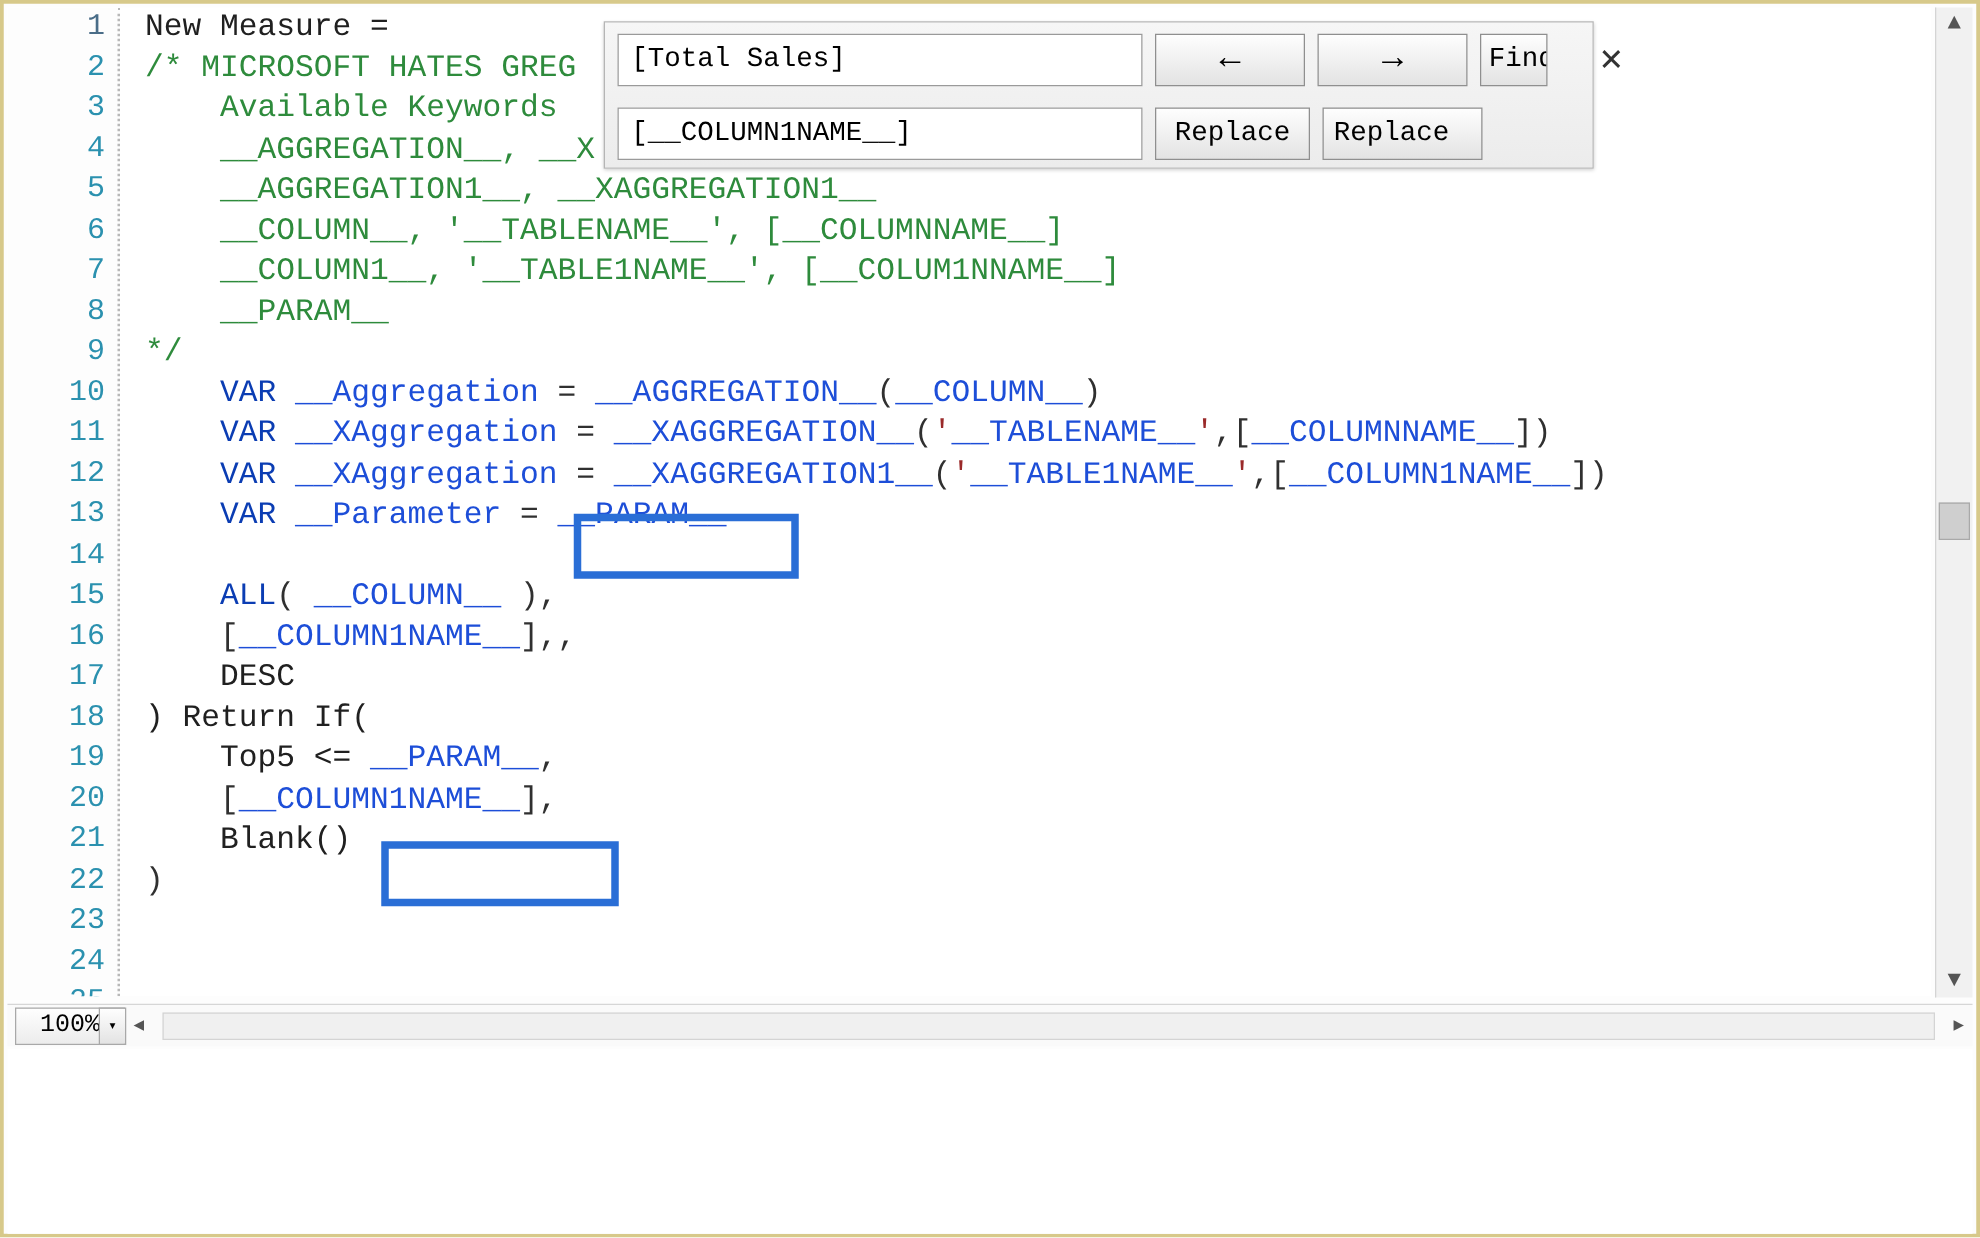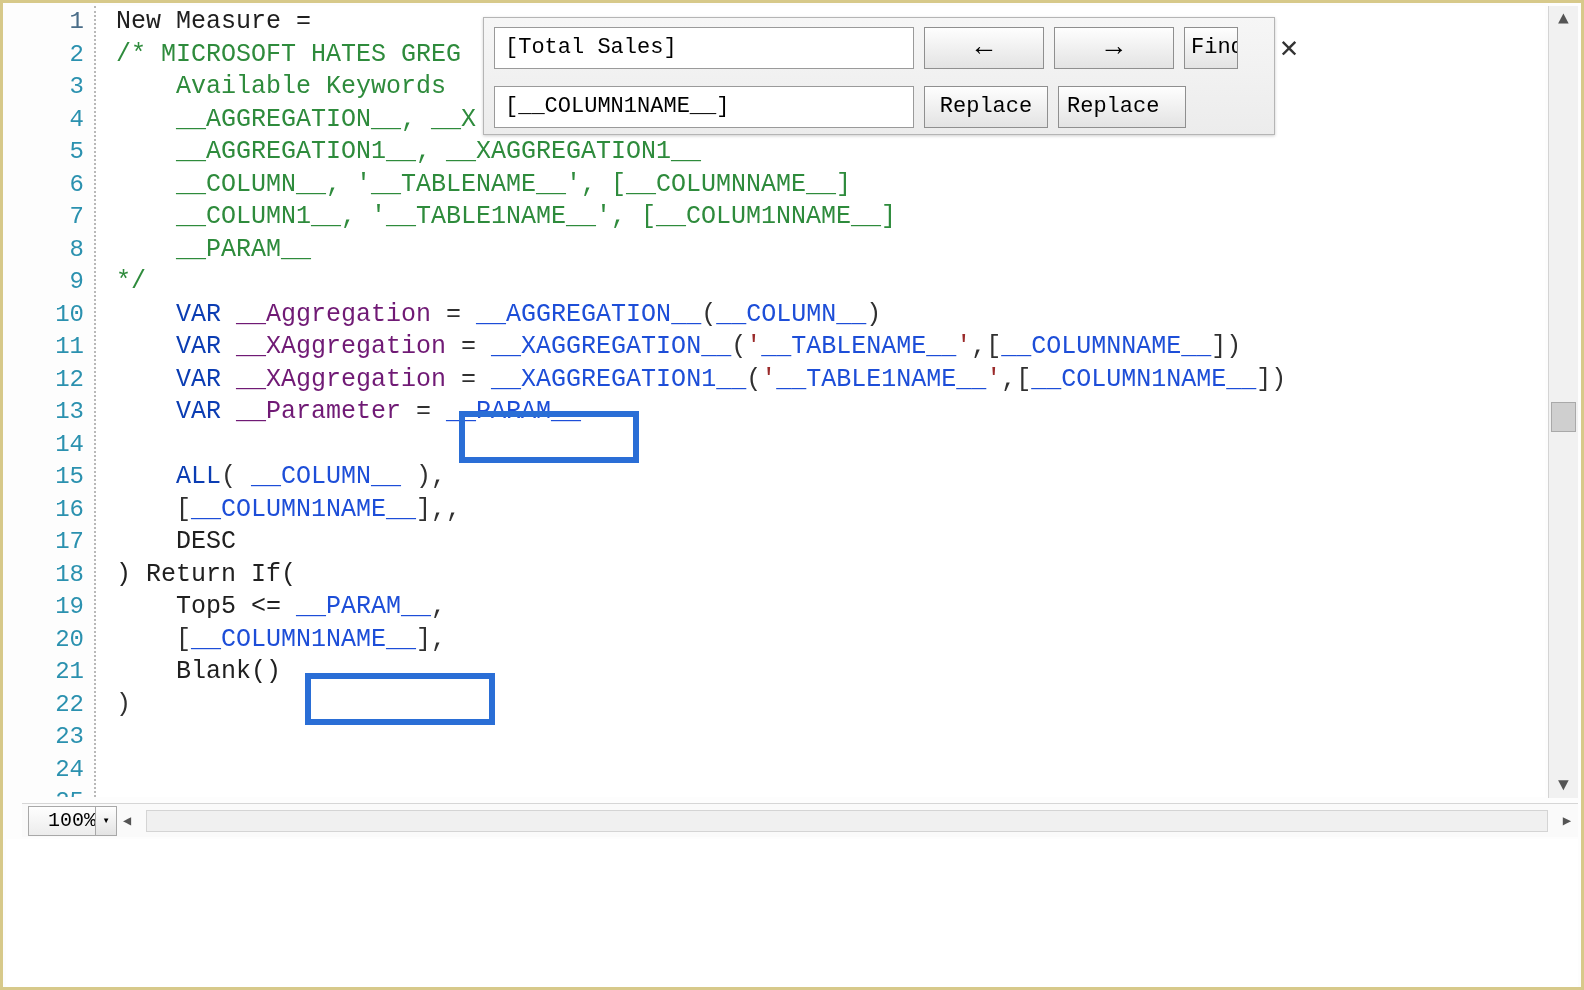--- a/index.html
+++ b/index.html
@@ -7,42 +7,42 @@
   .outer-frame { position: relative; width: 1584px; height: 990px; border: 3px solid #d7c98a; background: #fdfdfd; }
   
   .editor { position: absolute; left: 3px; top: 3px; right: 36px; bottom: 190px; overflow: hidden; background: #fff; }
   .gutter { position: absolute; left: 0; top: 0; width: 90px; bottom: 0; background: #fdfdfd; border-right: 2px dotted #b8b8b8; }
   .gutter .ln { height: 32.5px; line-height: 32.5px; text-align: right; padding-right: 10px; color: #2b91af; font-size: 24px; }
   .gutter .ln:first-child { color: #4a6d88; }
   .code-area { position: absolute; left: 92px; top: 0; right: 0; bottom: 0; }
   .code-line { height: 32.5px; line-height: 32.5px; white-space: pre; font-size: 25px; color: #202020; padding-left: 18px; }
   .cmt { color: #2e8b3c; }
   .kw  { color: #0b3db3; }
-  .ident { color: #701a75; }
+  .ident { color: #1d4ed8; }
   .ph { color: #1d4ed8; }  
   .punct { color: #303030; }
   .str { color: #9a2a2a; }
   
   .find-panel { position: absolute; top: 14px; left: 480px; width: 792px; height: 118px; background: linear-gradient(#f6f6f6,#ececec); border: 1px solid #b5b5b5; box-shadow: 0 1px 3px rgba(0,0,0,.2); }
   .find-row { display: flex; align-items: center; height: 59px; padding: 8px 10px; gap: 10px; }
   .find-input { flex: 0 0 420px; height: 42px; font-family: inherit; font-size: 22px; padding: 4px 10px; border: 1px solid #9a9a9a; background: #fff; }
   .btn { height: 42px; border: 1px solid #8f8f8f; background: linear-gradient(#fefefe,#e3e3e3); font-family: inherit; font-size: 22px; cursor: pointer; display: inline-flex; align-items: center; justify-content: center; }
   .btn-arrow { width: 120px; font-size: 28px; font-weight: bold; }
   .btn-find { width: 54px; overflow: hidden; text-overflow: clip; white-space: nowrap; padding-left: 6px; justify-content: flex-start; }
   .btn-replace { width: 124px; }
   .btn-replaceall { width: 128px; overflow: hidden; white-space: nowrap; padding-left: 8px; justify-content: flex-start; }
   .close-x { position: absolute; right: -32px; top: 14px; width: 34px; height: 34px; font-size: 30px; font-weight: 700; color: #333; cursor: pointer; text-align: center; line-height: 34px; }
   
   .vscroll { position: absolute; right: 3px; top: 3px; width: 30px; height: 792px; background: #f1f1f1; border-left: 1px solid #d4d4d4; }
   .vscroll .arrow { height: 26px; text-align: center; font-size: 18px; color: #555; line-height: 26px; cursor: pointer; }
   .vscroll .track { position: absolute; top: 26px; bottom: 26px; left: 0; right: 0; }
   .vscroll .thumb { position: absolute; top: 370px; height: 30px; left: 2px; right: 2px; background: #cfcfcf; border: 1px solid #a9a9a9; }
   .vscroll .arrow-bottom { position: absolute; bottom: 0; left: 0; right: 0; }
   
-  .hbar { position: absolute; left: 19px; right: 3px; bottom: 150px; height: 34px; background: #fafafa; border-top: 1px solid #d6d6d6; display: flex; align-items: center; }
+  .hbar { position: absolute; left: 3px; right: 3px; bottom: 150px; height: 34px; background: #fafafa; border-top: 1px solid #d6d6d6; display: flex; align-items: center; }
   .zoom-box { width: 88px; height: 30px; border: 1px solid #a8a8a8; margin-left: 6px; background: linear-gradient(#fefefe,#ececec); display: flex; align-items: center; justify-content: center; font-size: 20px; position: relative; }
   .zoom-dd { position: absolute; right: -2px; top: -1px; bottom: -1px; width: 22px; border: 1px solid #a8a8a8; background: linear-gradient(#fefefe,#e3e3e3); font-size: 12px; display: flex; align-items: center; justify-content: center; }
   .hscroll-track { flex: 1; height: 22px; margin: 0 8px; background: #f0f0f0; border: 1px solid #d4d4d4; position: relative; }
   .hscroll-arrow { width: 22px; height: 22px; text-align: center; font-size: 14px; color: #555; line-height: 22px; display: inline-block; }
   
   .annot { position: absolute; border: 6px solid #2a6ed6; pointer-events: none; }
   
   .below { position: absolute; left: 3px; right: 3px; bottom: 0; height: 148px; background: #fff; }
 </style>
 </head>

